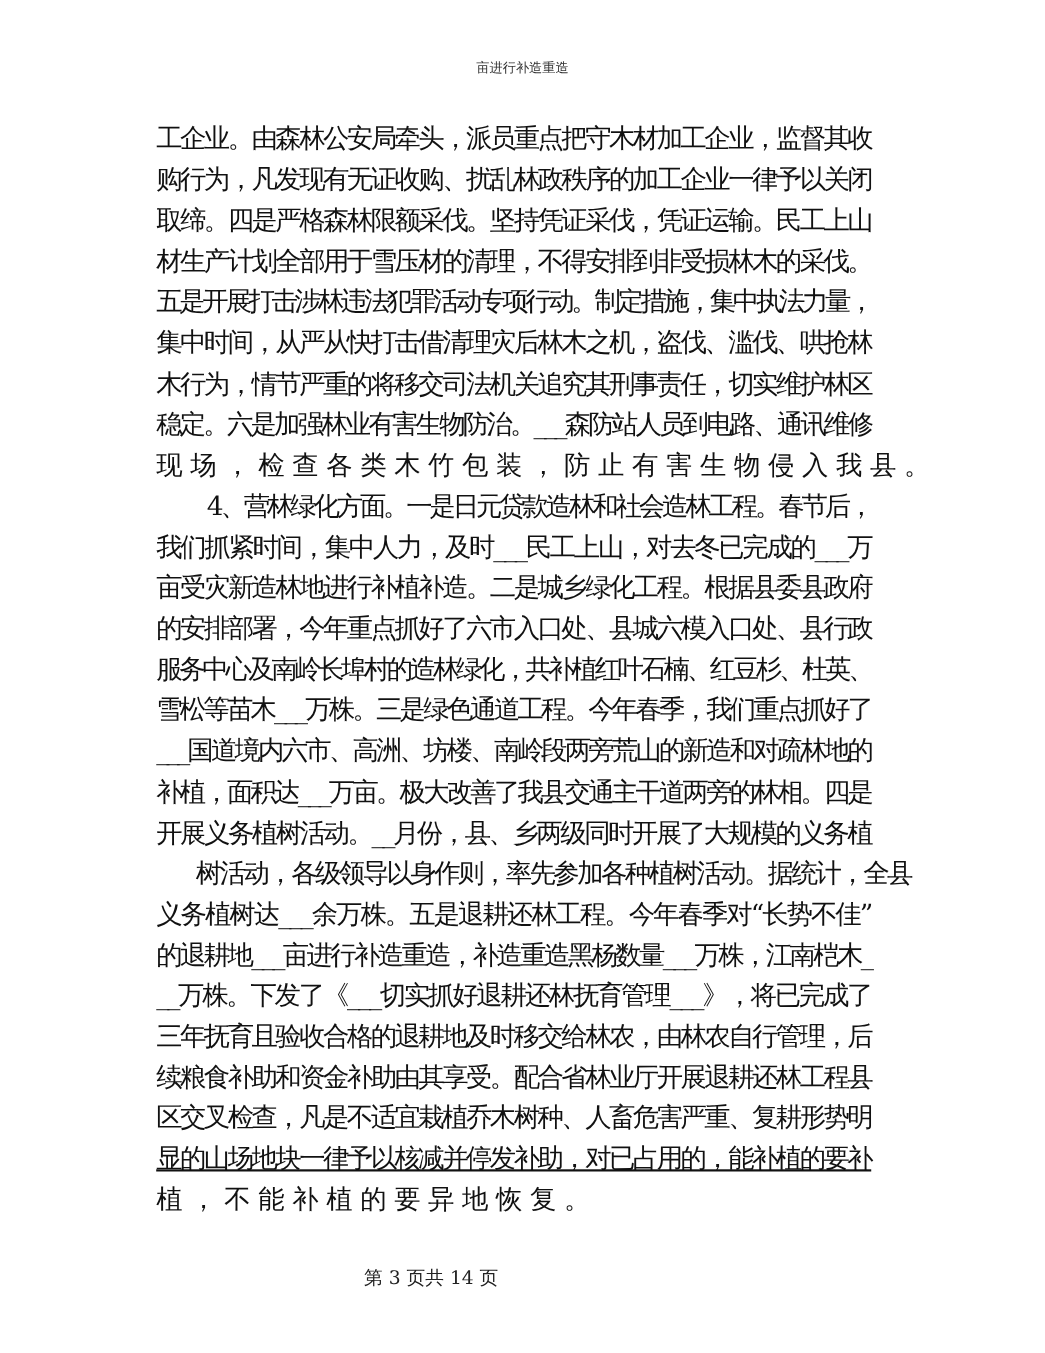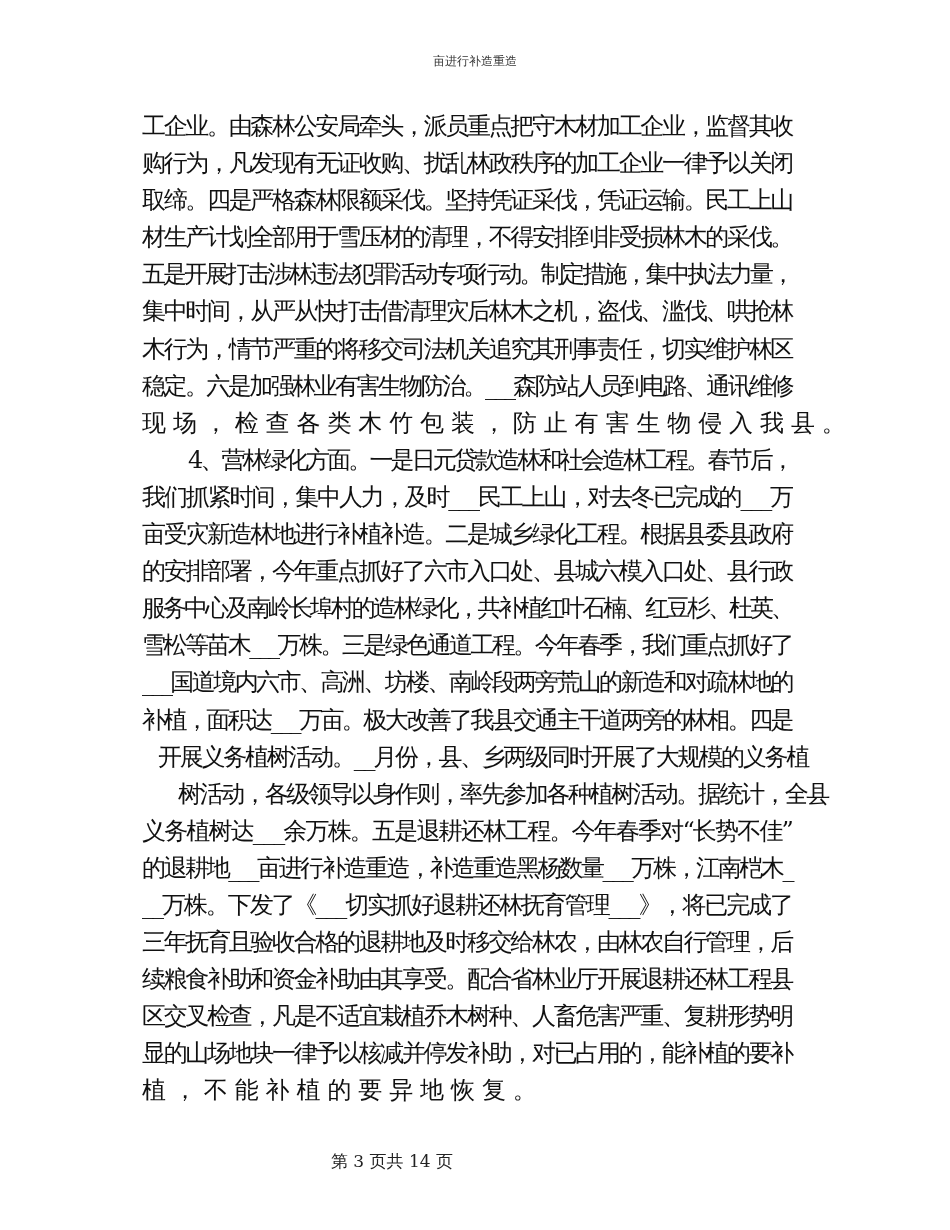--- a/index.html
+++ b/index.html
@@ -54,26 +54,26 @@
   </div>
   <div>
     <div class="line indent" style="letter-spacing: -2.87177px; text-align-last: left; text-align: left;">4、营林绿化方面。一是日元贷款造林和社会造林工程。春节后，</div>
     <div class="line" style="letter-spacing: -2.12121px; text-align-last: left; text-align: left;">我们抓紧时间，集中人力，及时___民工上山，对去冬已完成的___万</div>
     <div class="line" style="letter-spacing: -2.33333px; text-align-last: left; text-align: left;">亩受灾新造林地进行补植补造。二是城乡绿化工程。根据县委县政府</div>
     <div class="line" style="letter-spacing: -2.33333px; text-align-last: left; text-align: left;">的安排部署，今年重点抓好了六市入口处、县城六模入口处、县行政</div>
     <div class="line" style="letter-spacing: -3.03226px; text-align-last: left; text-align: left;">服务中心及南岭长埠村的造林绿化，共补植红叶石楠、红豆杉、杜英、</div>
     <div class="line" style="letter-spacing: -2.5625px; text-align-last: left; text-align: left;">雪松等苗木___万株。三是绿色通道工程。今年春季，我们重点抓好了</div>
     <div class="line" style="letter-spacing: -2.5625px; text-align-last: left; text-align: left;">___国道境内六市、高洲、坊楼、南岭段两旁荒山的新造和对疏林地的</div>
     <div class="line" style="letter-spacing: -2.5625px; text-align-last: left; text-align: left;">补植，面积达___万亩。极大改善了我县交通主干道两旁的林相。四是</div>
-    <div class="line" style="letter-spacing: -2.25806px; text-align-last: left; text-align: left; margin-left: 16px;">开展义务植树活动。__月份，县、乡两级同时开展了大规模的义务植</div>
+    <div class="line" style="letter-spacing: -2.25806px; text-align-last: left; text-align: left;">开展义务植树活动。__月份，县、乡两级同时开展了大规模的义务植</div>
     <div class="line" style="letter-spacing: -2.33333px; text-align-last: left; text-align: left; margin-left: 36px;">树活动，各级领导以身作则，率先参加各种植树活动。据统计，全县</div>
     <div class="line" style="letter-spacing: -1.82959px; text-align-last: left; text-align: right;">义务植树达___余万株。五是退耕还林工程。今年春季对“长势不佳”</div>
     <div class="line" style="letter-spacing: -2.41176px; text-align-last: left; text-align: left;">的退耕地___亩进行补造重造，补造重造黑杨数量___万株，江南桤木_</div>
     <div class="line" style="letter-spacing: -2.05882px; text-align-last: left; text-align: left;">__万株。下发了《___切实抓好退耕还林抚育管理___》，将已完成了</div>
     <div class="line" style="letter-spacing: -2.33333px; text-align-last: left; text-align: left;">三年抚育且验收合格的退耕地及时移交给林农，由林农自行管理，后</div>
     <div class="line" style="letter-spacing: -2.33333px; text-align-last: left; text-align: left;">续粮食补助和资金补助由其享受。配合省林业厅开展退耕还林工程县</div>
     <div class="line" style="letter-spacing: -2.33333px; text-align-last: left; text-align: left;">区交叉检查，凡是不适宜栽植乔木树种、人畜危害严重、复耕形势明</div>
-    <div class="line" style="letter-spacing: -2.33333px; text-align-last: left; text-align: right;">显的山场地块一律予以核减并停发补助，对已占用的，能补植的要补</div>
+    <div class="line" style="letter-spacing: -2.33333px; text-align-last: left; text-align: right; text-decoration: underline;">显的山场地块一律予以核减并停发补助，对已占用的，能补植的要补</div>
     <div class="line last">植，不能补植的要异地恢复。</div>
   </div>
 </div>
 
 <div class="footer">第 3 页共 14 页</div>
 
 </body></html>

